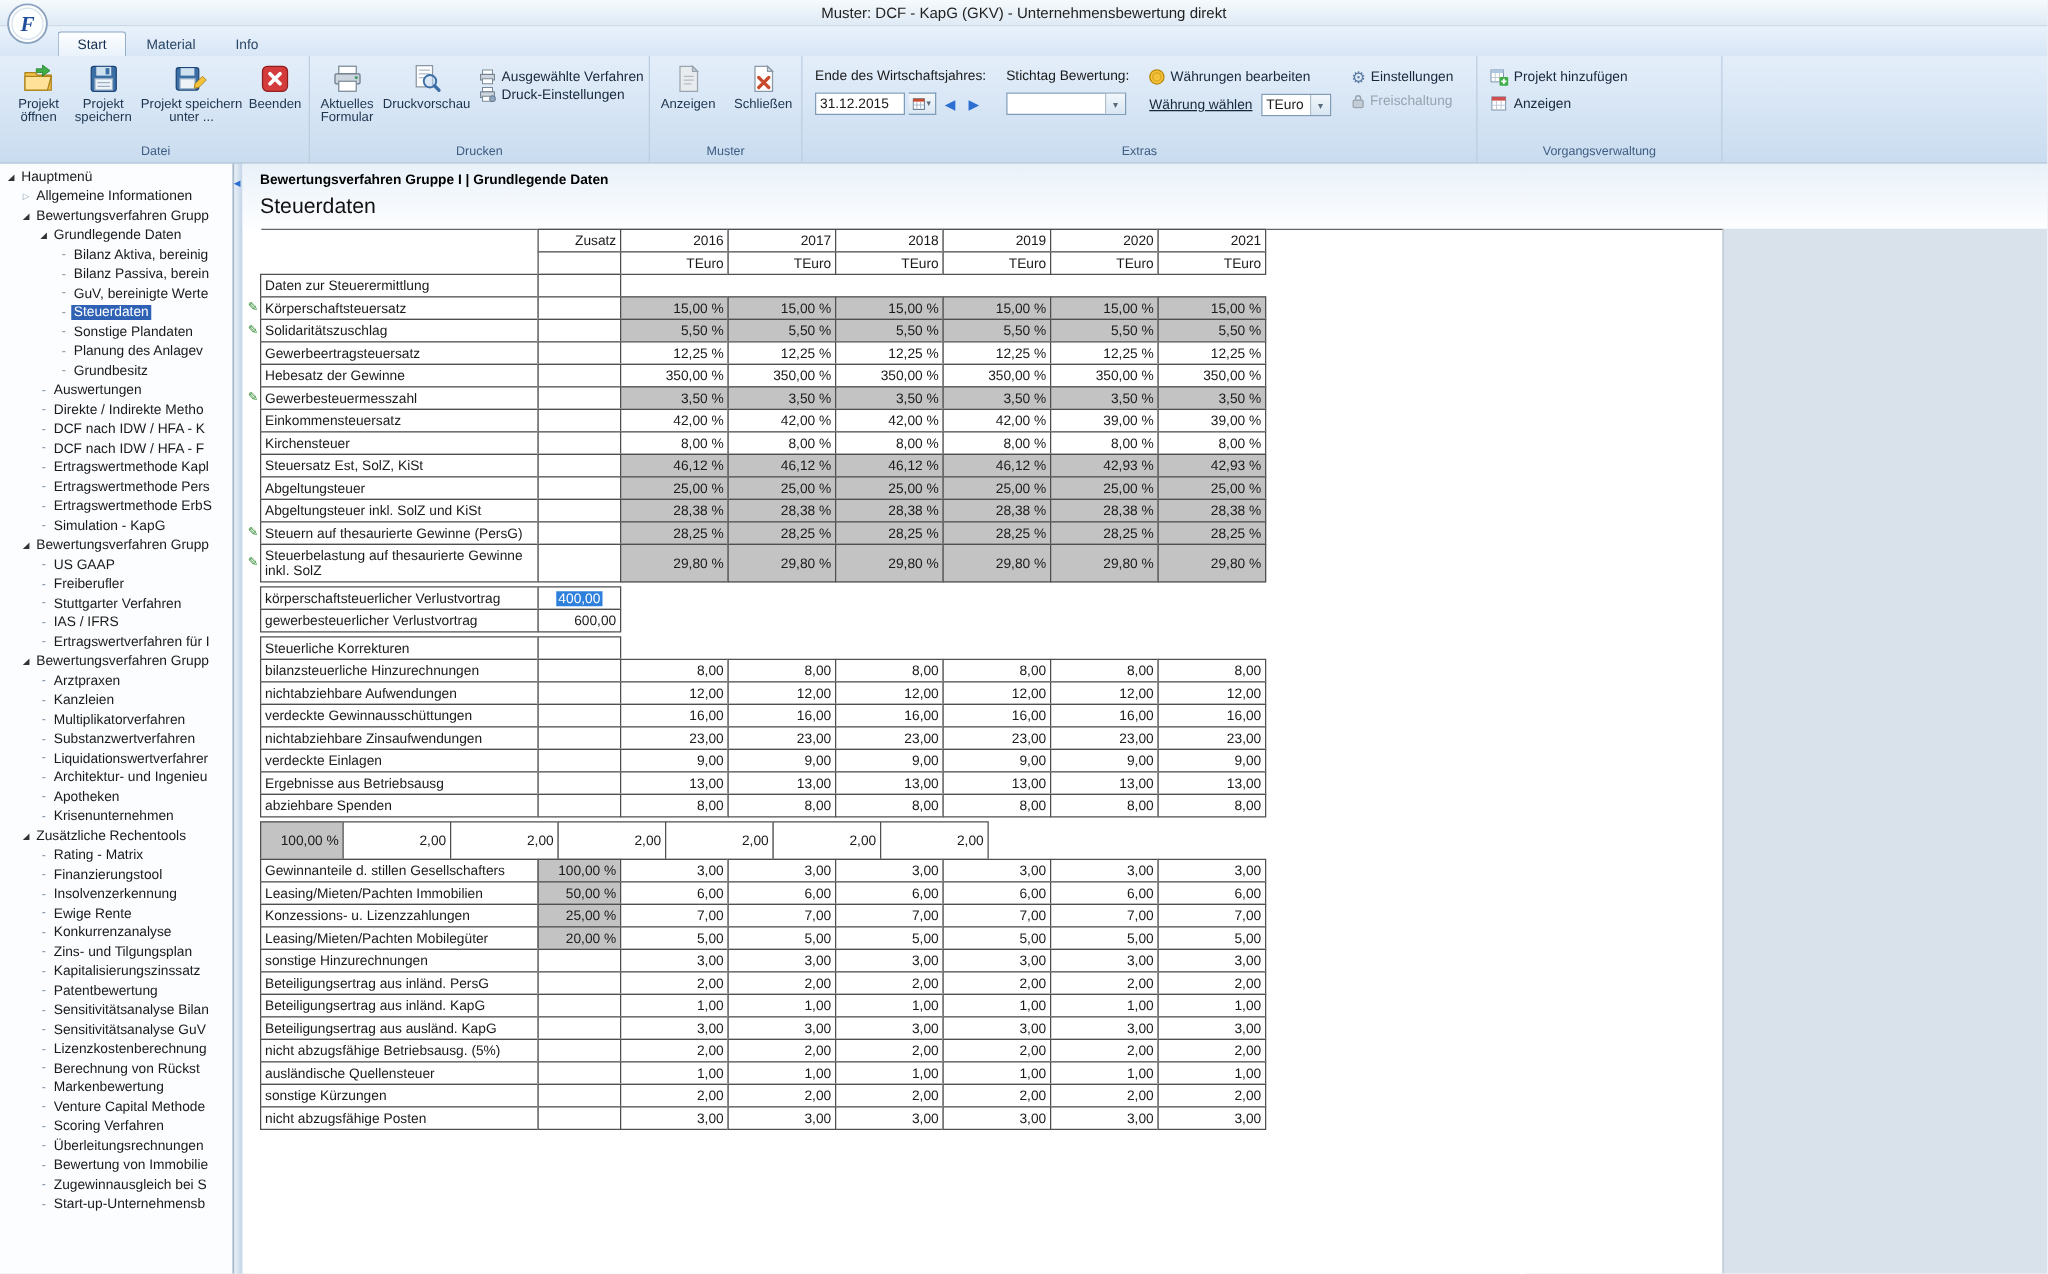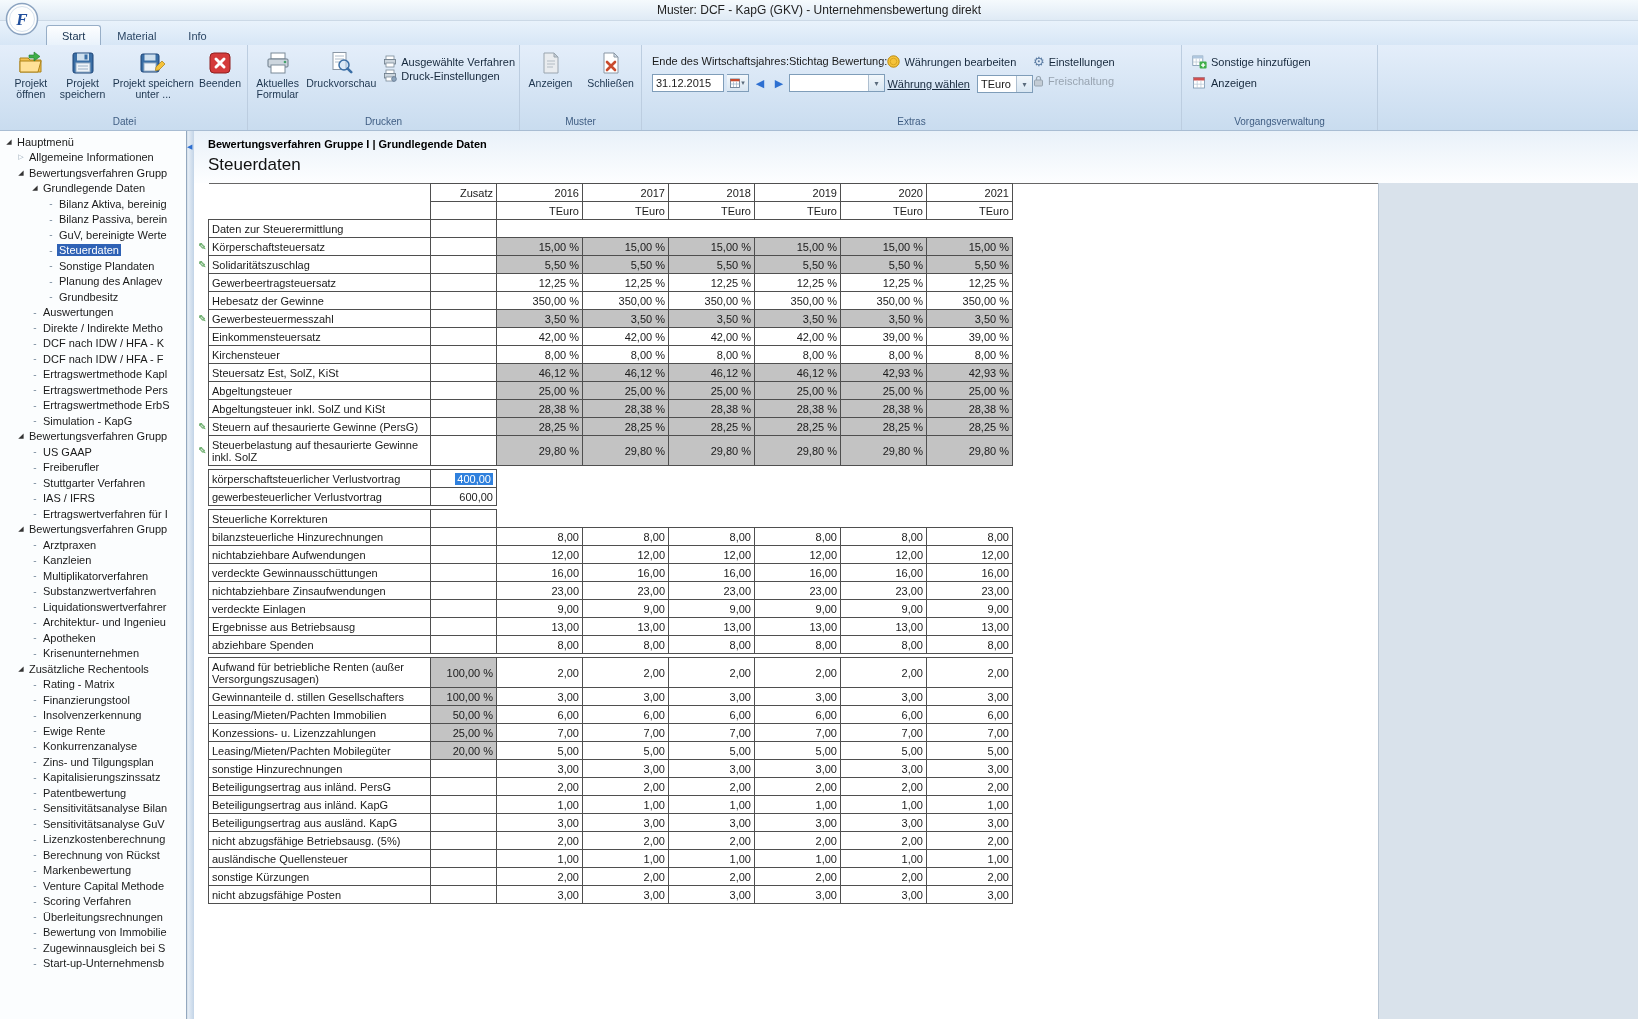--- a/index.html
+++ b/index.html
@@ -226,21 +226,21 @@
             <path d="M6 11 L14 19 M14 11 L6 19" stroke="#c94b2e" stroke-width="2.6" stroke-linecap="round"></path>
           </svg>
         </span>
         <span class="blbl">Schließen</span>
       </div>
     </div>
     <div class="glabel">Muster</div>
   </div>
 
   <div class="rgroup" style="width:540px">
-    <div class="rbody" style="gap:0;padding-left:10px">
+    <div class="rbody" style="gap:16px;padding-left:10px">
       <div class="excol">
         <div class="exrow">
             <span>Ende des Wirtschaftsjahres:</span>
           </div>
         <div class="exrow">
           <div class="dinput">31.12.2015</div>
           <div class="calbtn">
             <svg width="10" height="10" viewBox="0 0 10 10">
               <rect x="0.5" y="1" width="9" height="8.5" fill="#fff" stroke="#5a7089" stroke-width="0.8"></rect>
               <rect x="0.5" y="1" width="9" height="2.3" fill="#c94b2e"></rect>
@@ -312,21 +312,21 @@
             <svg width="15" height="14" viewBox="0 0 15 14">
               <rect x="0.8" y="1" width="10" height="9.5" fill="#fff" stroke="#7b94ad" stroke-width="0.8"></rect>
               <rect x="0.8" y="1" width="10" height="2.5" fill="#aec6de"></rect>
               <line x1="4.2" y1="3.5" x2="4.2" y2="10.5" stroke="#b7c6d4" stroke-width="0.7"></line>
               <line x1="7.6" y1="3.5" x2="7.6" y2="10.5" stroke="#b7c6d4" stroke-width="0.7"></line>
               <line x1="0.8" y1="7" x2="10.8" y2="7" stroke="#b7c6d4" stroke-width="0.7"></line>
               <rect x="7.6" y="6.6" width="7" height="7" rx="1" fill="#3fae49"></rect>
               <path d="M11.1 8 v4.2 M9 10.1 h4.2" stroke="#fff" stroke-width="1.4"></path>
             </svg>
           </span>
-          <span>Sonstige hinzufügen</span>
+          <span>Projekt hinzufügen</span>
         </div>
         <div class="rlink">
           <span>
             <svg width="15" height="14" viewBox="0 0 15 14">
               <rect x="1.5" y="1.5" width="11" height="10.5" fill="#fff" stroke="#7b94ad" stroke-width="0.8"></rect>
               <rect x="1.5" y="1.5" width="11" height="3" fill="#d05050"></rect>
               <line x1="5.2" y1="4.5" x2="5.2" y2="12" stroke="#b7c6d4" stroke-width="0.7"></line>
               <line x1="8.9" y1="4.5" x2="8.9" y2="12" stroke="#b7c6d4" stroke-width="0.7"></line>
               <line x1="1.5" y1="8.2" x2="12.5" y2="8.2" stroke="#b7c6d4" stroke-width="0.7"></line>
             </svg>
@@ -727,21 +727,21 @@
         <div class="tc vl gray">29,80 %</div>
         <div class="tc vl gray">29,80 %</div>
         <div class="tc vl gray">29,80 %</div>
         <div class="tc vl gray">29,80 %</div>
         <div class="tc vl gray">29,80 %</div>
       </div>
       <div class="trow gaprow"></div>
       <div class="trow">
         <div class="tc gut nob"></div>
         <div class="tc lb">körperschaftsteuerlicher Verlustvortrag</div>
-        <div class="tc zs" style="justify-content: flex-end;">
+        <div class="tc zs" style="justify-content: center;">
           <span class="selval">400,00</span>
         </div>
       </div>
       <div class="trow">
         <div class="tc gut nob"></div>
         <div class="tc lb">gewerbesteuerlicher Verlustvortrag</div>
         <div class="tc zs">600,00</div>
       </div>
       <div class="trow gaprow"></div>
       <div class="trow">
@@ -822,21 +822,20 @@
         <div class="tc vl">8,00</div>
         <div class="tc vl">8,00</div>
         <div class="tc vl">8,00</div>
         <div class="tc vl">8,00</div>
         <div class="tc vl">8,00</div>
         <div class="tc vl">8,00</div>
       </div>
       <div class="trow gaprow"></div>
       <div class="trow h2">
         <div class="tc gut nob"></div>
-        <div class="tc lb">Aufwand für betriebliche Renten (außer Versorgungszusagen)</div>
         <div class="tc zs gray">100,00 %</div>
         <div class="tc vl">2,00</div>
         <div class="tc vl">2,00</div>
         <div class="tc vl">2,00</div>
         <div class="tc vl">2,00</div>
         <div class="tc vl">2,00</div>
         <div class="tc vl">2,00</div>
       </div>
       <div class="trow">
         <div class="tc gut nob"></div>

